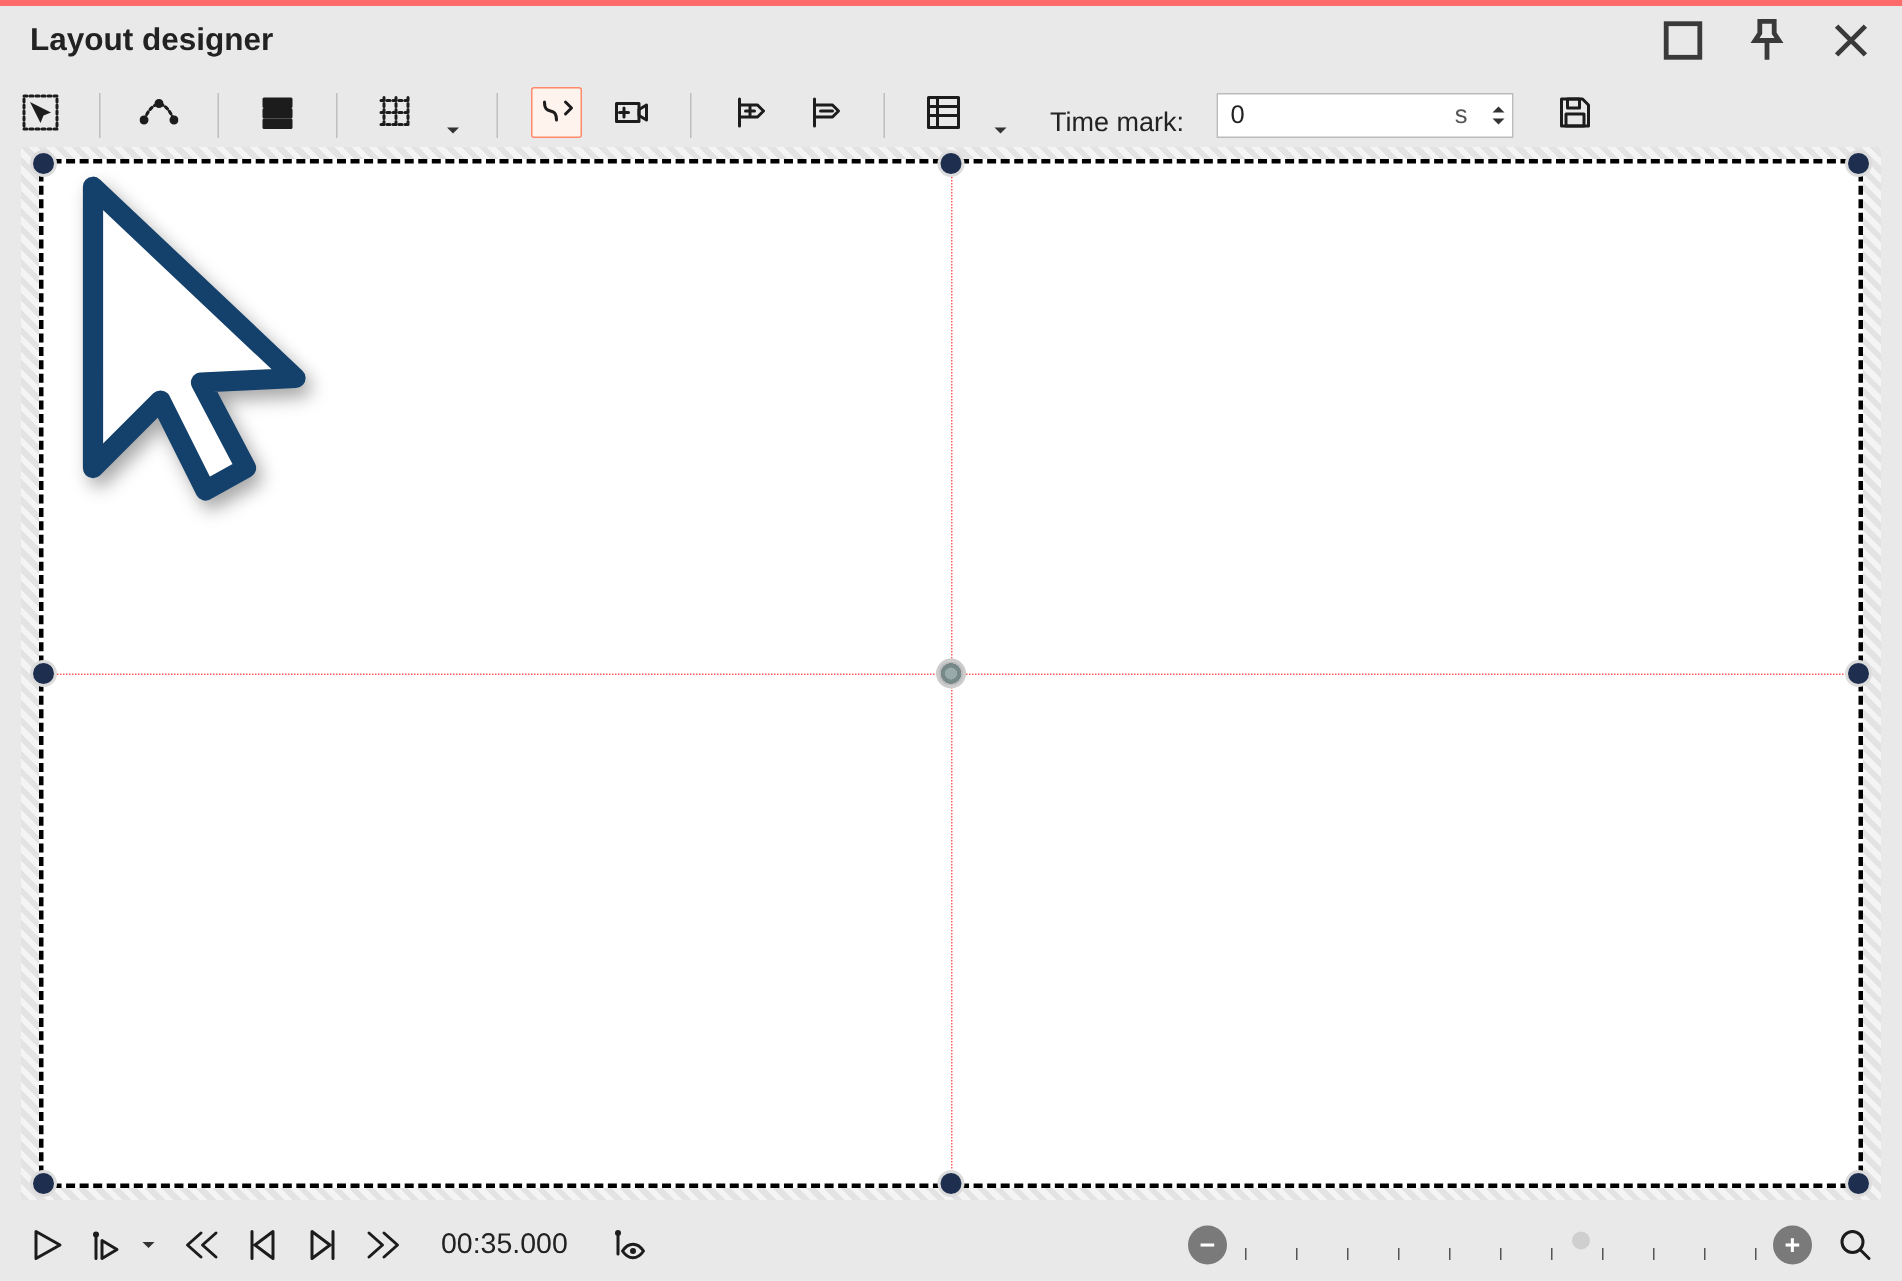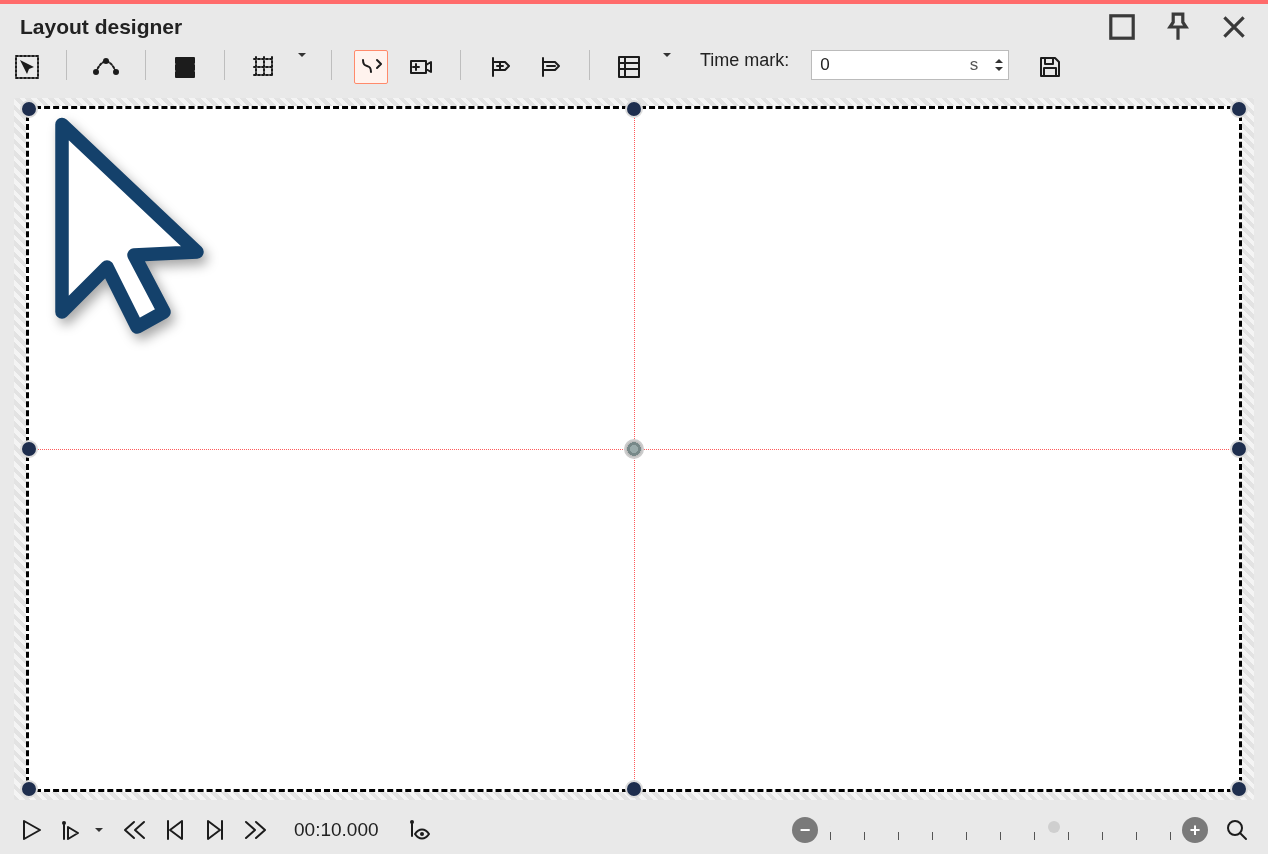--- a/index.html
+++ b/index.html
@@ -33,21 +33,21 @@
     text-align:center;
   }
   .titlebar .title{font-weight:700;font-size:21px;}
   .titlebar .spacer{flex:1;}
   .titlebar .winbtn{width:32px;height:32px;display:flex;align-items:center;justify-content:center;margin-left:24px;cursor:pointer;}
   .titlebar .winbtn svg{stroke:#3a3a3a;fill:none;stroke-width:2;}
 
   
   .toolbar{
     height:var(--toolbar-h);
-    display:flex;align-items:flex-start;
+    display:flex;align-items:flex-end;
     padding:0 10px;
     gap:16px;
   }
   .toolbar .sep{width:1px;height:30px;background:#bebebe;margin:0 6px;}
   .tbtn{
     width:34px;height:34px;
     display:flex;align-items:center;justify-content:center;
     border-radius:2px;cursor:pointer;position:relative;
   }
   .tbtn.active{border:1px solid #ff8a6b;background:#fff3ee;}
@@ -302,21 +302,21 @@
     <svg viewBox="0 0 26 26">
         <path d="M20 4v18M6 4l12 9-12 9z"></path>
       </svg>
   </div>
   <div class="bbtn">
     <svg viewBox="0 0 26 26">
         <path d="M4 5l9 8-9 8M14 5l9 8-9 8"></path>
       </svg>
   </div>
   <div class="sep"></div>
-  <div class="btime">00:10.000</div>
+  <div class="btime">00:35.000</div>
   <div class="sep"></div>
   <div class="bbtn">
     <svg viewBox="0 0 26 26">
         <circle cx="7" cy="5" r="2" class="fill"></circle>
         <path d="M7 7v12"></path>
         <path d="M10 17c4-6 10-6 14 0-4 6-10 6-14 0z"></path>
         <circle cx="17" cy="17" r="2" class="fill"></circle>
       </svg>
   </div>
 

